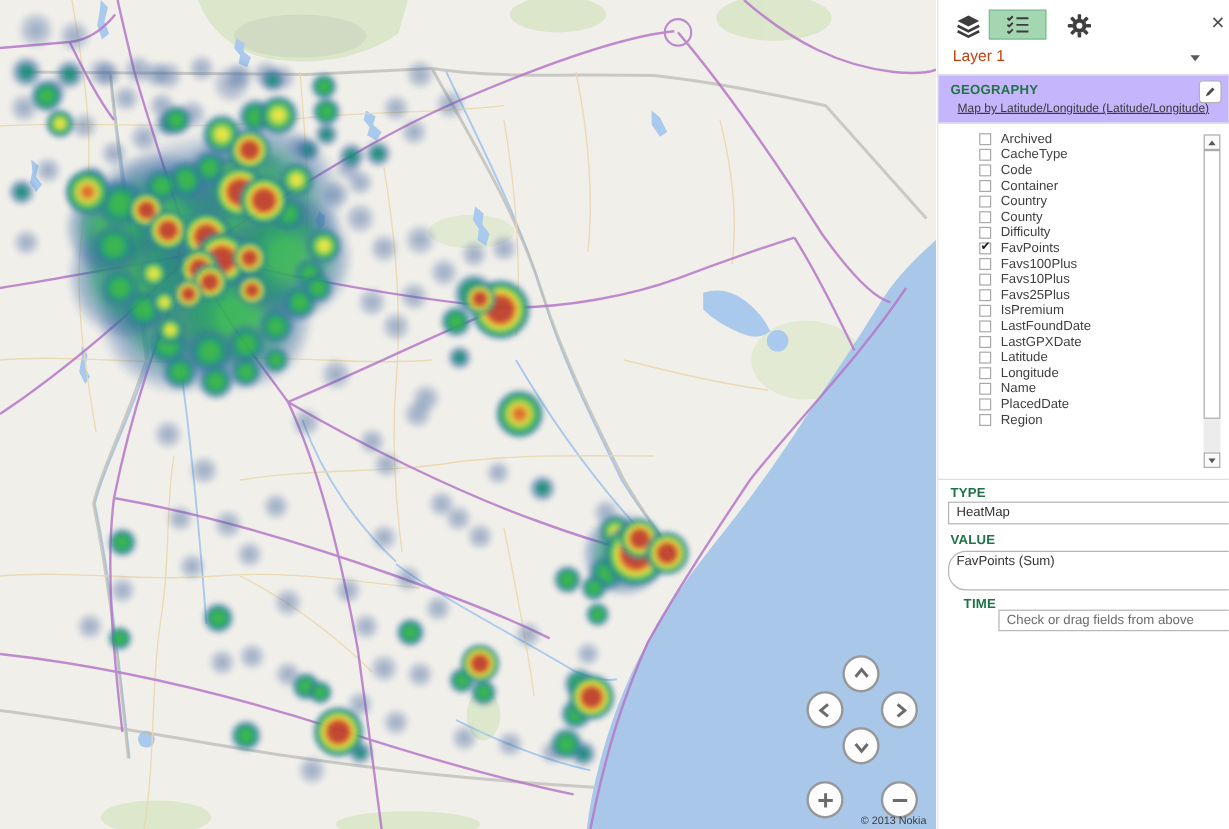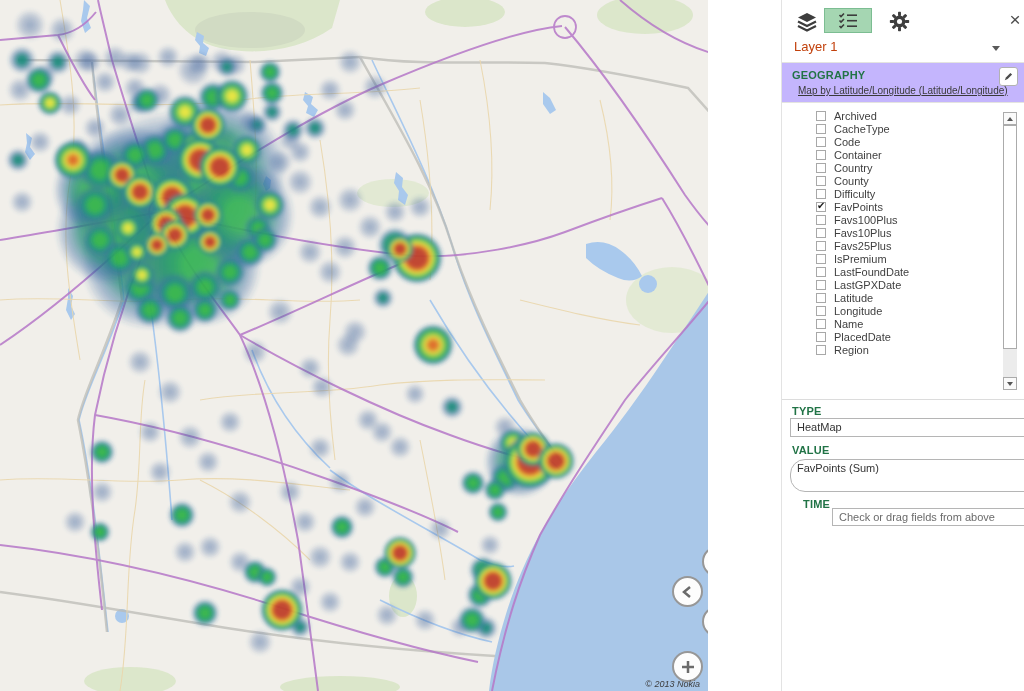--- a/index.html
+++ b/index.html
@@ -1,18 +1,18 @@
 <!DOCTYPE html>
 <html><head>
 <meta charset="utf-8">
 <style>
   html,body{margin:0;padding:0;background:#fff;}
   .stage{position:relative;width:1024px;height:691px;overflow:hidden;font-family:"Liberation Sans","DejaVu Sans",sans-serif;background:#fff;}
   
-  .map-area{position:absolute;left:0;top:0;width:708px;height:691px;background:#d946ef;overflow:hidden;font-style:italic;}
+  .map-area{position:absolute;left:0;top:0;width:780px;height:691px;background:#d946ef;overflow:hidden;}
   .map-area svg{display:block;}
   .attribution{position:absolute;right:8px;bottom:2px;font-size:9px;color:#3c3c3c;}
   .nav-btn{position:absolute;width:31px;height:31px;border-radius:50%;background:#fdfdfd;border:2px solid #979797;box-sizing:border-box;display:flex;align-items:center;justify-content:center;cursor:pointer;}
   
   .panel{position:absolute;left:781px;top:0;width:243px;height:691px;background:#fff;border-left:1px solid #e3e3e3;box-sizing:border-box;font-size:11px;color:#3f3f3f;}
   .tb-btn{position:absolute;display:flex;align-items:center;justify-content:center;cursor:pointer;}
   .tb-layers{left:10px;top:9px;width:30px;height:25px;}
   .tb-list{left:42px;top:8px;width:48px;height:25px;background:#a5d6b2;border:1px solid #7cbd92;box-sizing:border-box;}
   .tb-gear{left:104px;top:9px;width:26px;height:25px;}
   .tb-close{left:224px;top:10px;width:18px;height:20px;font-size:19px;color:#4d4d4d;line-height:18px;}

